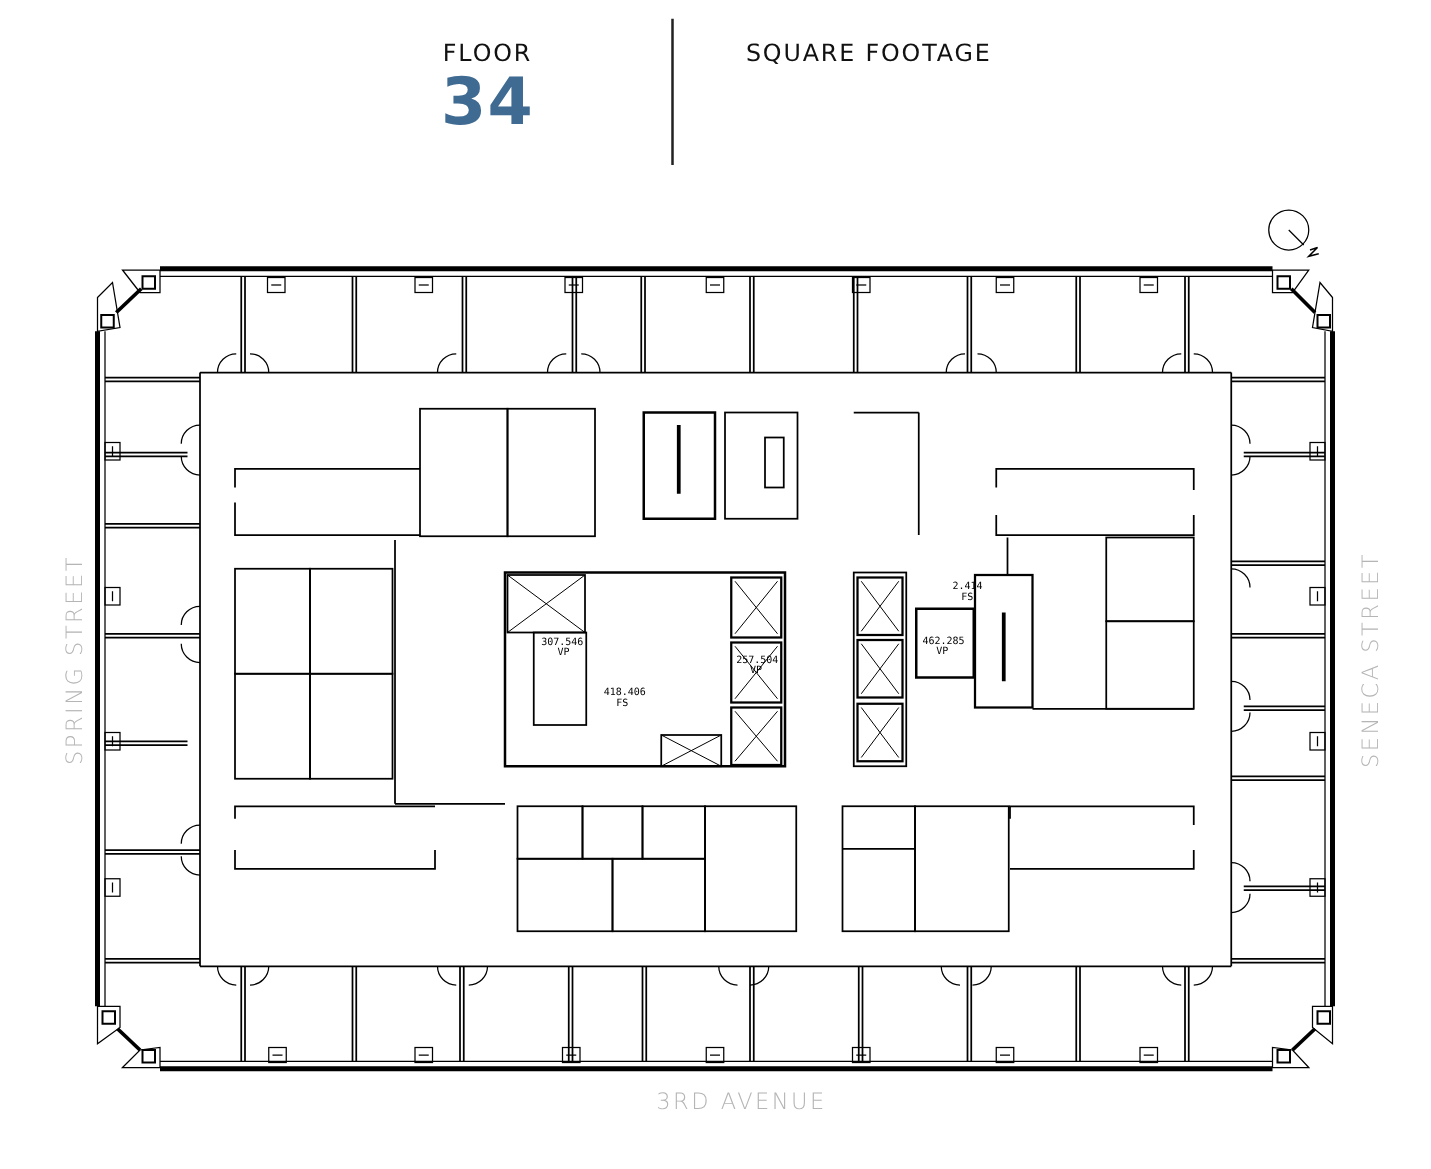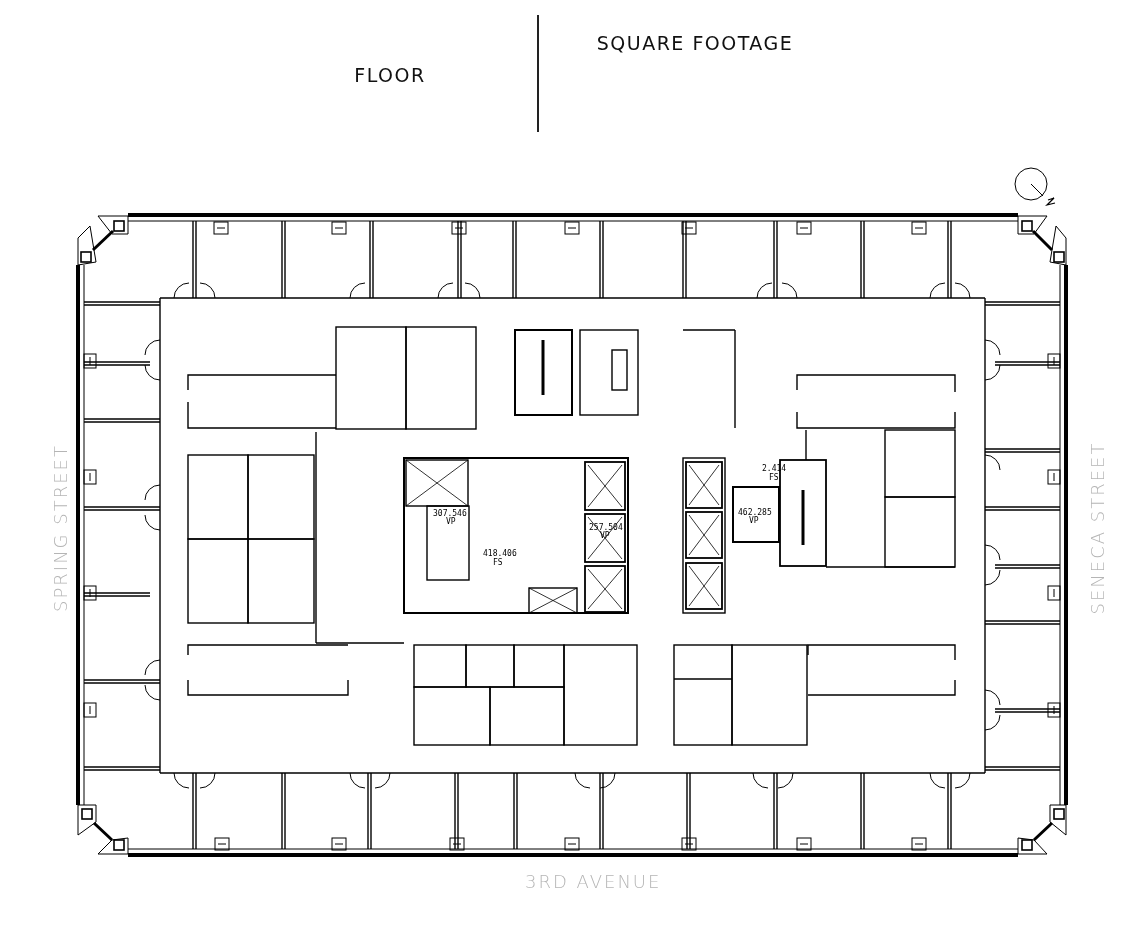--- a/index.html
+++ b/index.html
@@ -1,35 +1,36 @@
 <!DOCTYPE html>
 <html><head>
 <meta charset="utf-8">
 <style>
   html, body { margin: 0; padding: 0; background: #ffffff; }
   body { width: 1145px; height: 935px; position: relative; overflow: hidden; font-family: "DejaVu Sans", sans-serif; }
   .header { position: absolute; top: 0; left: 0; width: 1145px; height: 140px; }
   .stat { position: absolute; text-align: center; }
   .stat-label { font-family: "DejaVu Sans", sans-serif; font-size: 19px; letter-spacing: 1.5px; color: #111; font-weight: normal; }
   .stat-value { font-family: "DejaVu Sans", sans-serif; font-weight: bold; font-size: 52px; letter-spacing: 1px; line-height: 56px; }
-  .stat-floor { left: 330px; width: 120px; top: 32px; margin-top: 32px; }
+  .stat-floor { left: 330px; width: 120px; top: 32px; }
   .stat-sqft { left: 580px; width: 230px; top: 32px; }
   .divider { position: absolute; left: 537px; top: 15px; width: 2px; height: 117px; background: #222; }
   .plan { position: absolute; left: 0; top: 0; }
   .street { position: absolute; color: #b5b5b5; font-family: "DejaVu Sans", sans-serif; font-size: 18px; font-weight: 300; letter-spacing: 2px; white-space: nowrap; }
   .street-bottom { left: 505px; top: 871px; margin-left: 20px; }
   .street-left { left: 60px; top: 528px; transform: translate(-50%, -50%) rotate(-90deg); }
   .street-right { left: 1097px; top: 528px; transform: translate(-50%, -50%) rotate(-90deg); }
 </style>
 </head>
 <body>
 
 <div class="header">
   <div class="stat stat-floor">
     <div class="stat-label">FLOOR</div>
+    <div class="stat-value" style="color:#3f6a91">34</div>
   </div>
   <div class="divider"></div>
   <div class="stat stat-sqft">
     <div class="stat-label">SQUARE FOOTAGE</div>
   </div>
 </div>
 
 <svg class="plan" width="1145" height="935" viewBox="0 0 1145 935" xmlns="http://www.w3.org/2000/svg">
   <g fill="none" stroke="#000" stroke-width="1.4">
 

